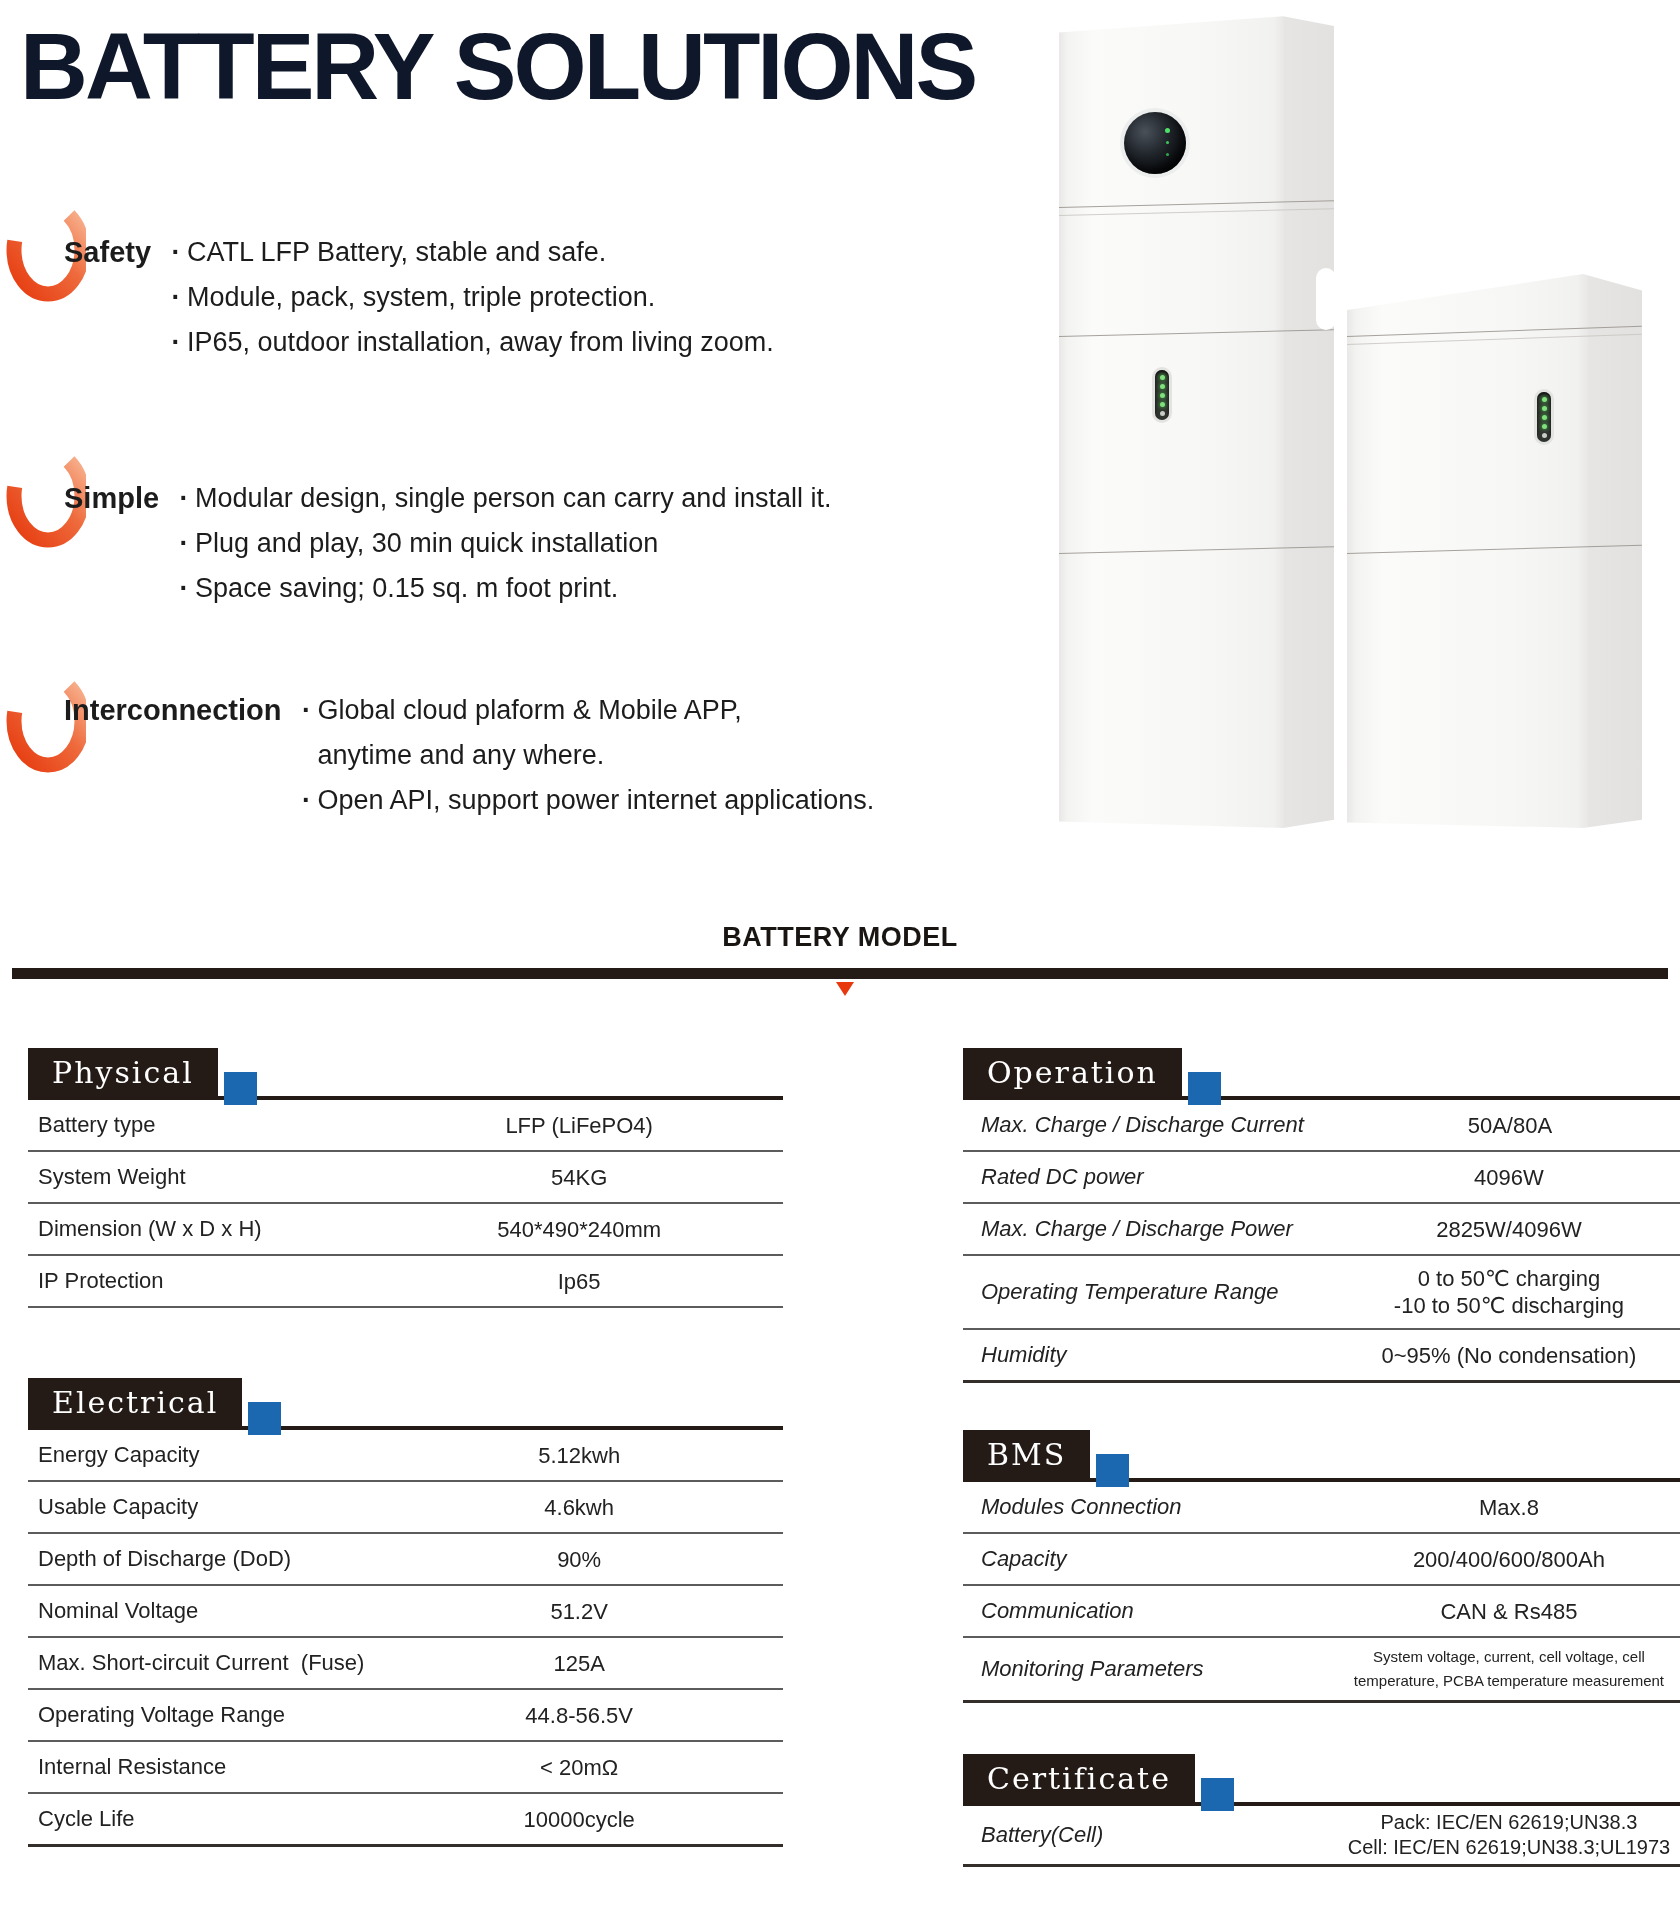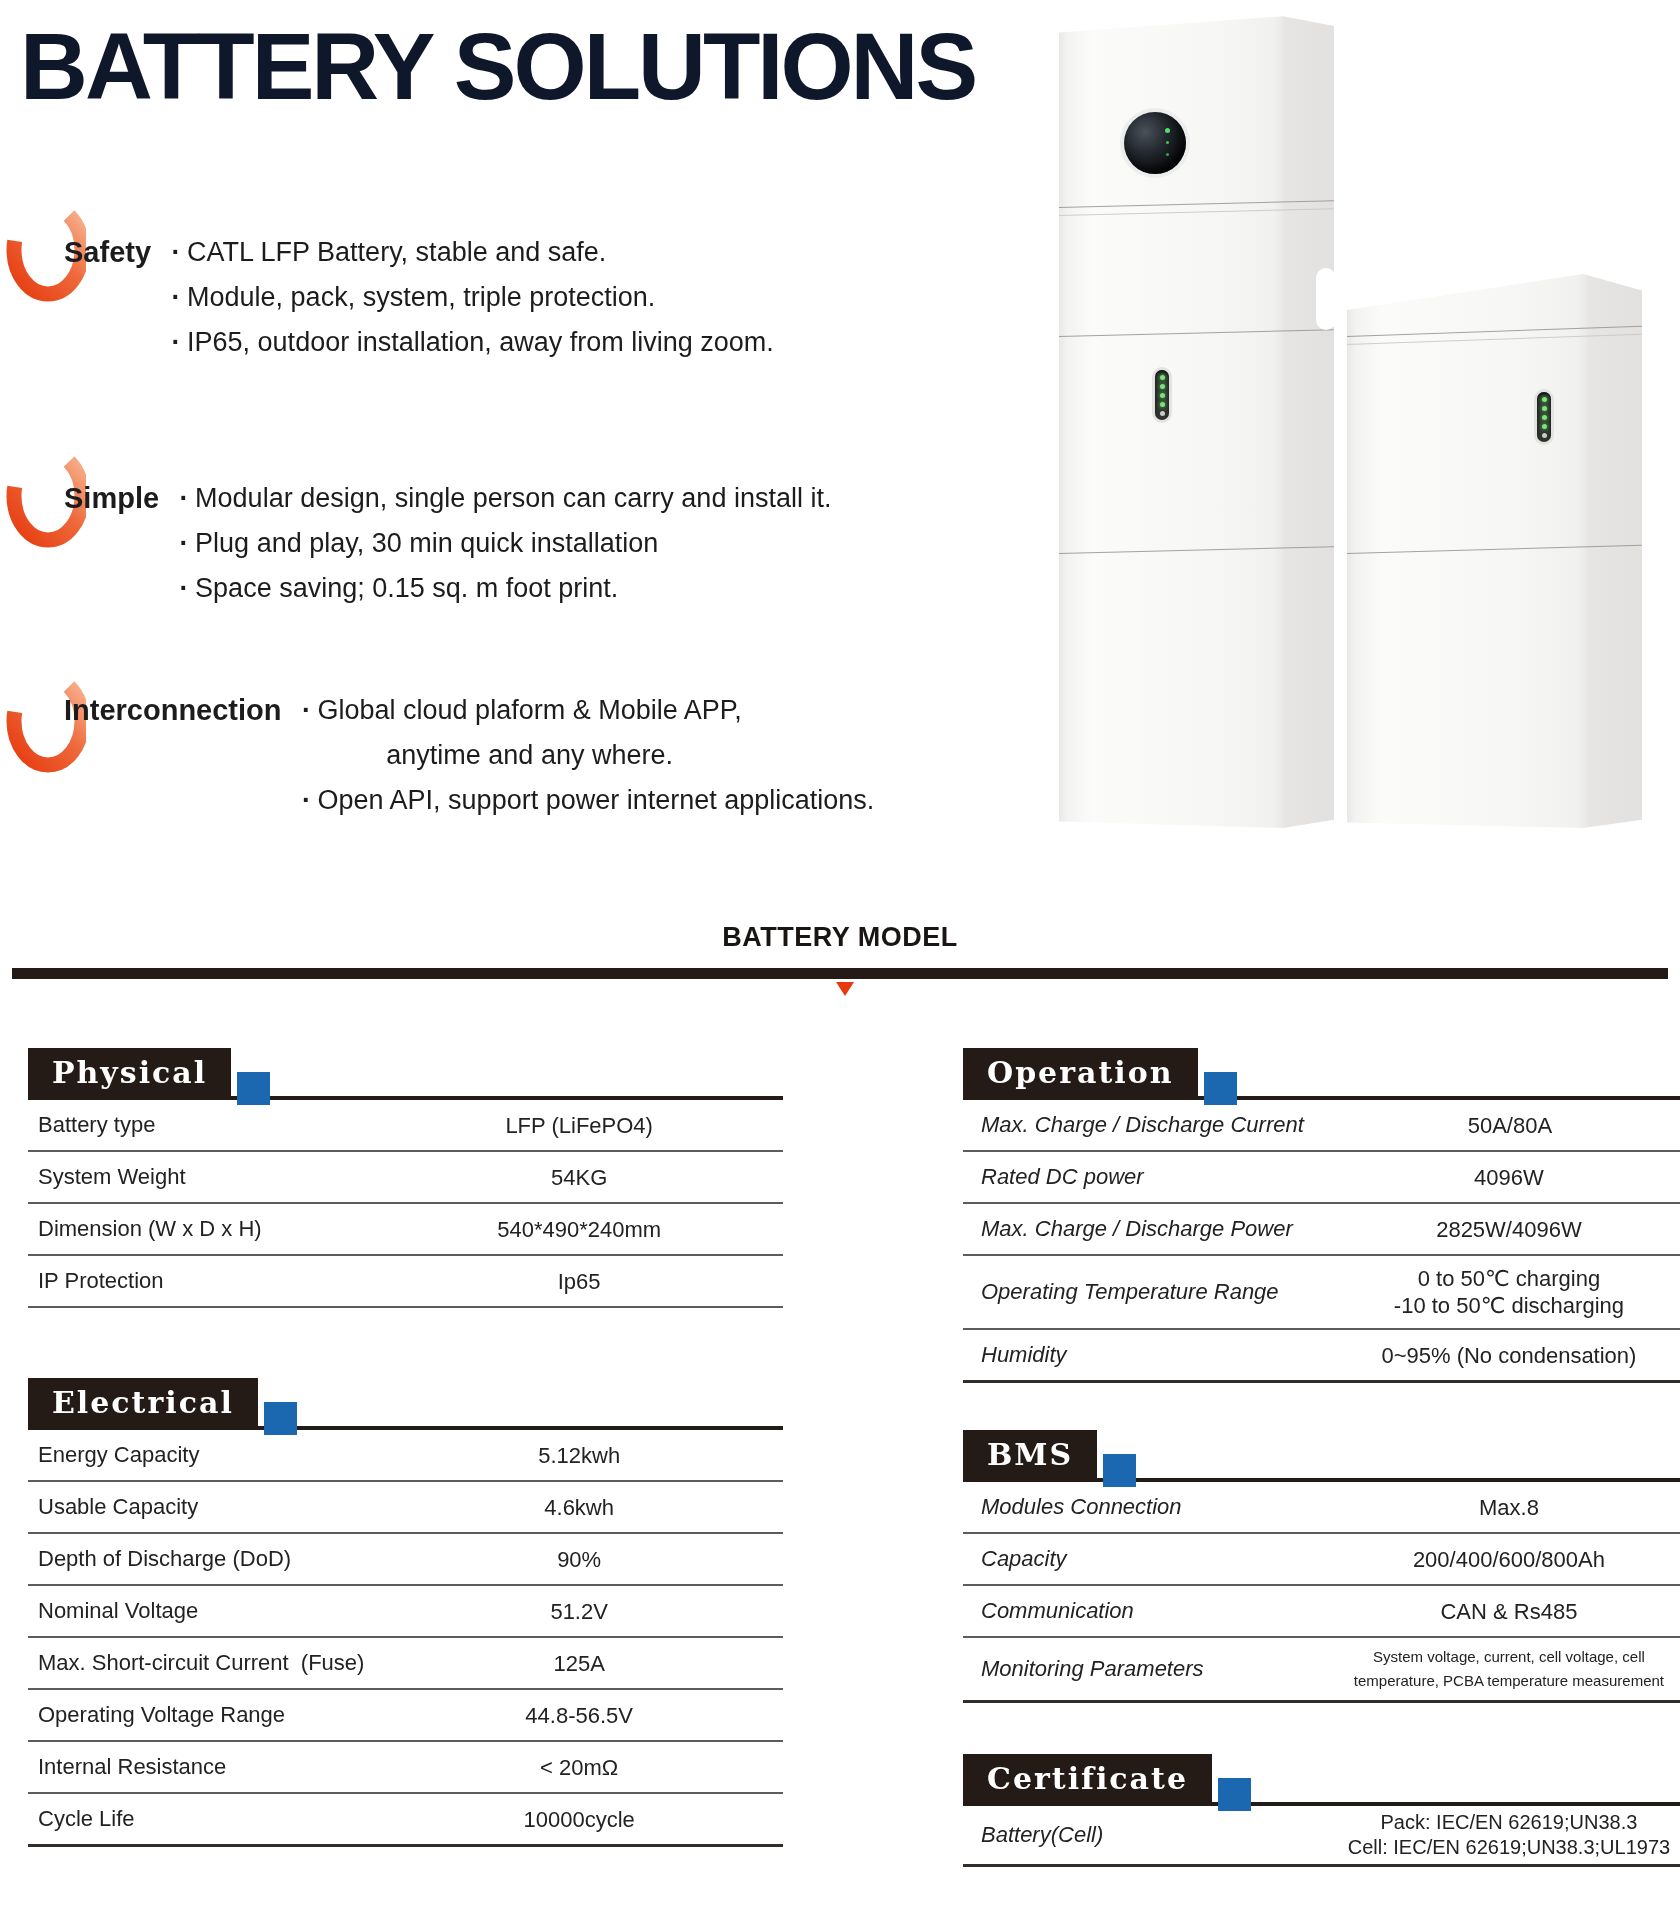--- a/index.html
+++ b/index.html
@@ -9,21 +9,21 @@
   
   .main-title{position:absolute;left:20px;top:18px;font-size:94px;font-weight:bold;
               letter-spacing:-3px;color:#0f172a;white-space:nowrap;line-height:1.05;}
 
   
   .feature{position:absolute;left:38px;display:flex;align-items:flex-start;margin-left:26px;}
   .feature-label{font-size:29px;font-weight:bold;line-height:45px;white-space:nowrap;margin-right:14px;}
   .bullets{font-size:27px;line-height:45px;}
   .bullet{display:flex;align-items:flex-start;}
   .bullet .dot{width:22px;text-align:center;flex:0 0 22px;font-weight:bold;}
-  .bullet .btxt{white-space:pre-line;text-align:center;}
+  .bullet .btxt{white-space:pre-line;}
   .crescent{position:absolute;width:82px;height:106px;}
 
   
   .unit{position:absolute;
         background:linear-gradient(to right,#e9e8e6 0%,#f3f3f1 3%,#fbfbfa 12%,#f7f7f5 55%,
                    #f1f1ef 78%,#e9e8e6 81.5%,#e6e5e3 82%,#e2e1df 100%);}
   .unit-tall{left:1059px;top:8px;width:275px;height:820px;
         clip-path:polygon(0 3%,81.5% 1%,100% 2.2%,100% 99%,81.5% 100%,0 99.2%);}
   .unit-short{left:1347px;top:274px;width:295px;height:554px;
         clip-path:polygon(0 6.5%,80% 0%,100% 3%,100% 98.5%,80% 100%,0 99%);}
@@ -49,21 +49,21 @@
   .bm-arrow{position:absolute;left:836px;top:982px;width:0;height:0;
             border-left:9px solid transparent;border-right:9px solid transparent;
             border-top:14px solid #e8380d;}
 
   
   .col{position:absolute;top:1048px;}
   .col-left{left:28px;width:755px;}
   .col-right{left:963px;width:753px;}
   .tbl-header{border-bottom:4px solid #241a16;height:48px;white-space:nowrap;}
   .hdr-box{display:inline-block;height:48px;line-height:50px;background:#241a16;color:#ffffff;
-           font-family:"DejaVu Serif","Liberation Serif",serif;font-weight:bold;font-size:30px;
+           font-family:"DejaVu Serif","Liberation Serif",serif;font-weight:normal;font-size:30px;
            letter-spacing:2px;padding:0 24px;vertical-align:top;}
   .hdr-sq{display:inline-block;width:33px;height:33px;background:#1b67b0;margin-left:6px;
           position:relative;top:24px;vertical-align:top;}
   .trow{display:flex;align-items:center;height:50px;border-bottom:2px solid #5c5c5c;
         font-size:22px;color:#222;}
   .trow.last{border-bottom:3px solid #332e2a;height:50px;}
   .trow.h72{height:72px;}
   .trow.h62{height:62px;}
   .trow.h58{height:58px;}
   .tlabel{flex:0 0 46%;padding-left:10px;box-sizing:border-box;white-space:nowrap;}

